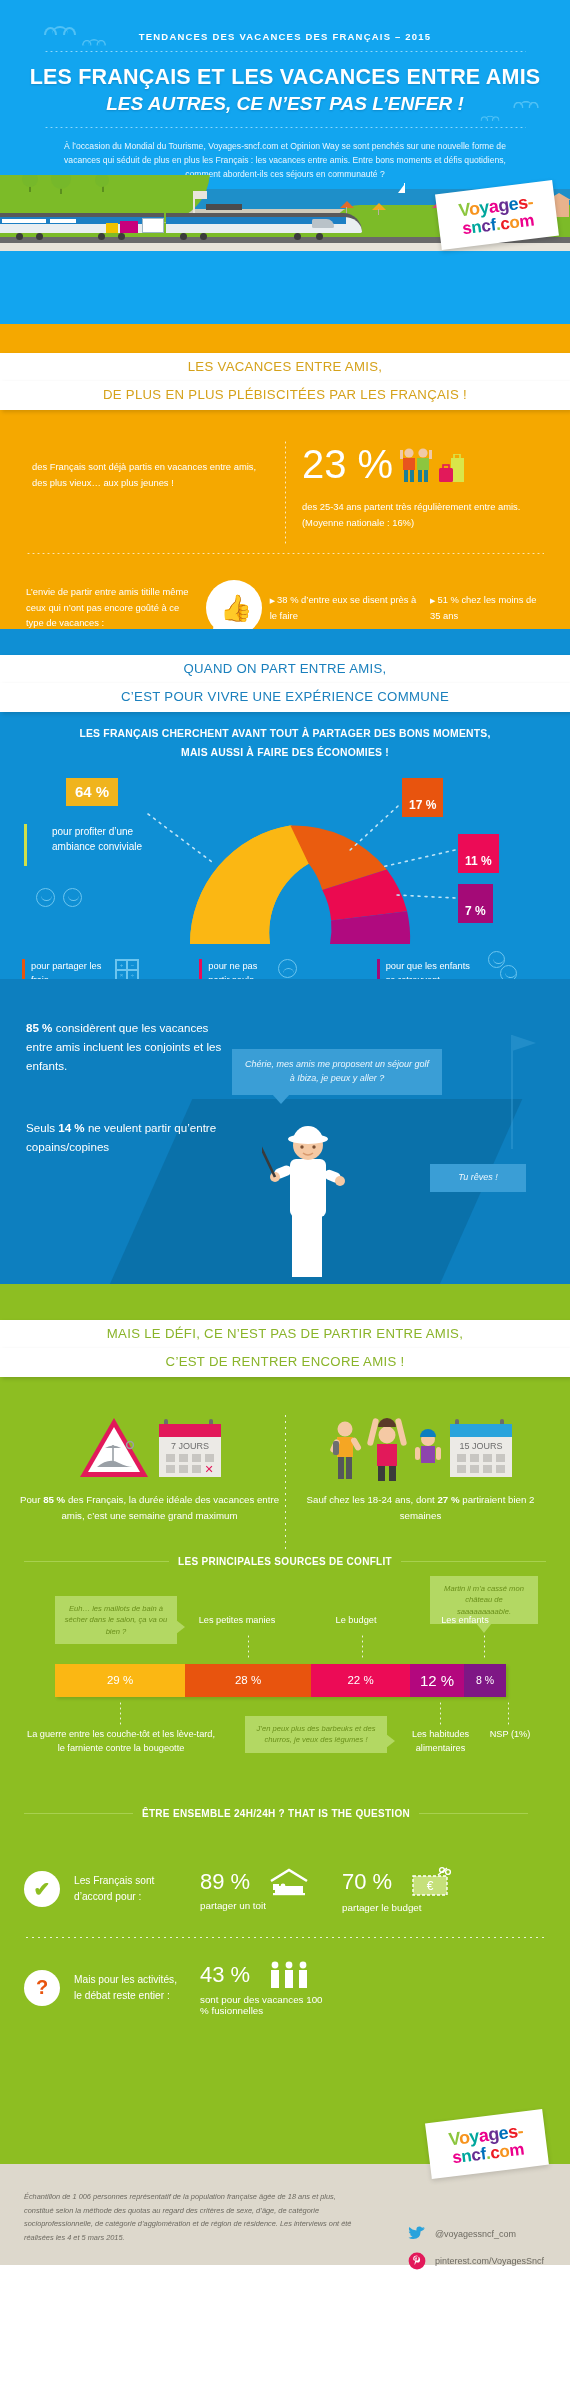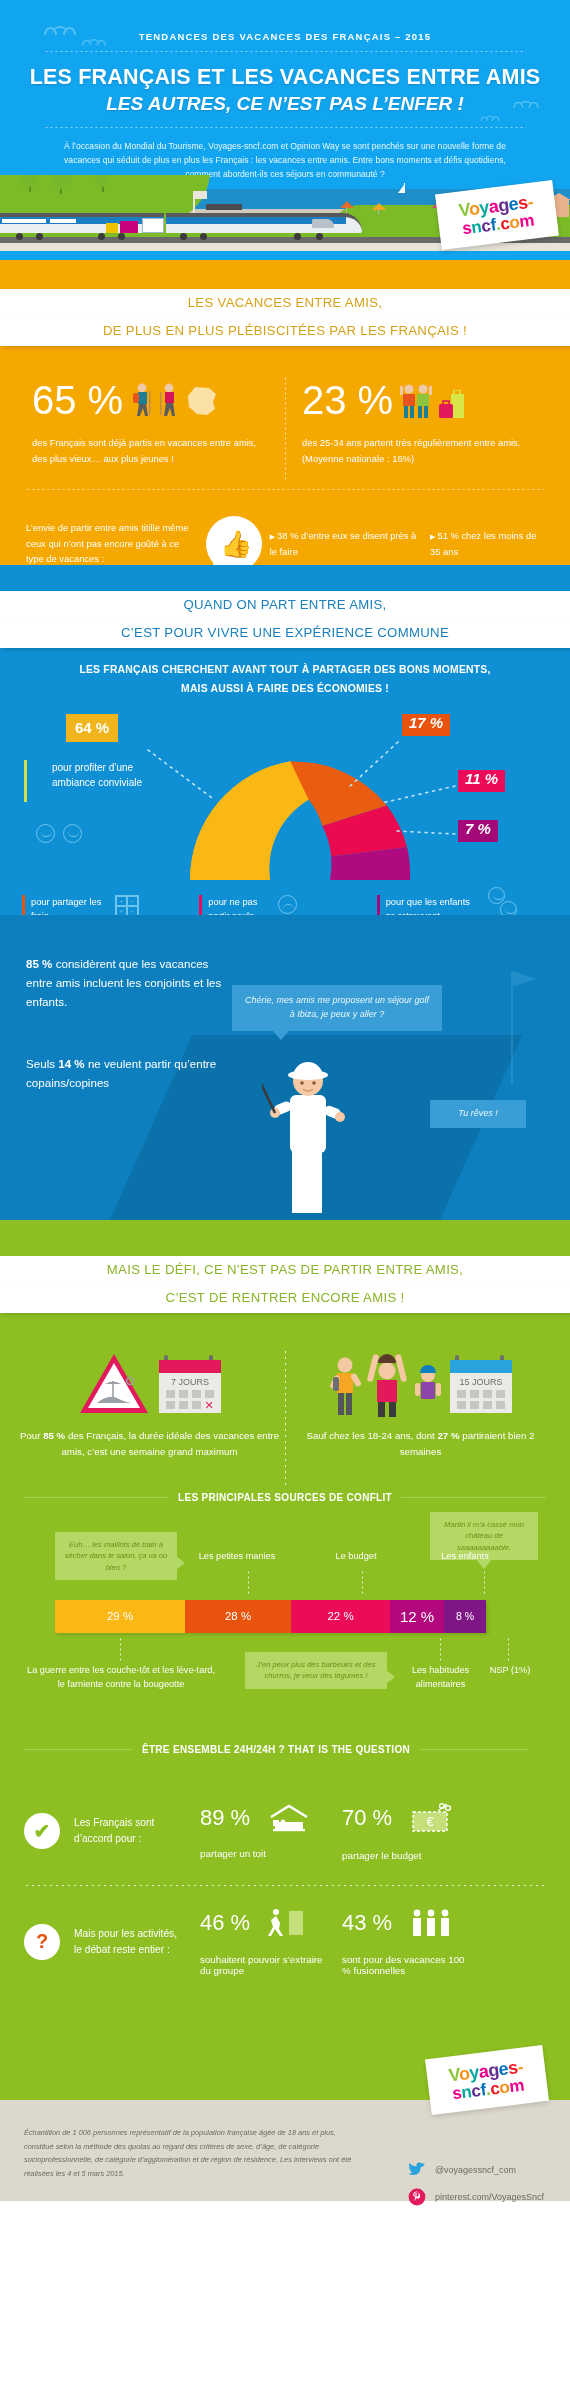--- a/index.html
+++ b/index.html
@@ -4,21 +4,21 @@
 <style>
   * { margin:0; padding:0; box-sizing:border-box; }
   body {
     width:570px; height:2400px; overflow:hidden;
     font-family:"Liberation Sans", sans-serif;
     background:#fff; position:relative;
   }
   .page { width:570px; height:2400px; position:relative; }
 
   
-  .hero { position:relative; width:570px; height:260px; background:#12a5ef; overflow:hidden; }
+  .hero { position:relative; width:570px; height:324px; background:#12a5ef; overflow:hidden; }
   .bird { position:absolute; width:16px; height:8px; border:2px solid #5cc6f7; border-bottom:none;
           border-left:none; border-right:none; border-radius:50% 50% 0 0 / 100% 100% 0 0; opacity:.85; }
   .bird:before, .bird:after{ content:""; position:absolute; top:-1px; width:9px; height:6px;
           border:2px solid #5cc6f7; border-bottom:none; border-radius:50% 50% 0 0/100% 100% 0 0; }
   .bird:before{ left:-8px; } .bird:after{ right:-8px; }
   .kicker { text-align:center; color:#fff; font-size:9.5px; letter-spacing:1.2px; font-weight:bold;
             padding-top:31px; }
   .dotline { height:1px; margin:9px 44px 0; background-image:radial-gradient(circle, #8fd8fb 1px, transparent 1.2px);
              background-size:5px 2px; background-repeat:repeat-x; }
   .h1 { text-align:center; color:#fff; font-size:21.5px; font-weight:bold; letter-spacing:.2px;
@@ -80,21 +80,21 @@
   .ptcol{ color:#fff; font-size:9.4px; line-height:1.66; }
   .arw{ color:#fff; font-size:7px; margin-right:2px; }
 
   
   .blue1{ position:relative; width:570px; height:350px; background:#0f8fd4; overflow:hidden; }
   .bl-title{ color:#1b80bd; }
   .sub-caps{ color:#fff; font-size:10.4px; font-weight:bold; text-align:center; line-height:1.6;
              margin:14px 30px 0; letter-spacing:.2px; }
   .gauge-area{ position:relative; height:185px; margin-top:10px; }
   .badge{ position:absolute; color:#fff; font-size:15px; font-weight:bold; padding:5px 9px 6px; }
-  .badge-sm{ font-size:15px; padding:0 7px 5px;font-style:italic; }
+  .badge-sm{ font-size:12px; padding:20px 7px 5px; }
   .legend-row{ display:flex; padding:0 22px; gap:6px; align-items:flex-start; margin-top:2px; }
   .lgitem{ display:flex; gap:6px; align-items:flex-start; flex:1; }
   .lgbar{ width:3px; height:28px; flex:0 0 3px; }
   .lgtxt{ color:#fff; font-size:9.3px; line-height:1.55; }
   .face{ width:19px;height:19px;border:1.4px solid #6cc5ef;border-radius:50%; position:relative; flex:0 0 19px;}
   .face:before{content:"";position:absolute;left:4px;top:6px;width:11px;height:5px;border-bottom:1.4px solid #6cc5ef;border-radius:0 0 8px 8px;}
   .facesad:before{ top:8px; border-bottom:none; border-top:1.4px solid #6cc5ef; border-radius:8px 8px 0 0;}
   .calcicon{ width:24px;height:22px;border:1.3px solid #6cc5ef; display:grid; grid-template-columns:1fr 1fr;
              grid-template-rows:1fr 1fr; color:#6cc5ef; font-size:6px; flex:0 0 24px; }
   .calcicon span{ display:flex;align-items:center;justify-content:center;border:.6px solid #6cc5ef; }
@@ -127,21 +127,21 @@
   .seg{ display:flex; align-items:center; justify-content:center; color:#fff; font-size:11.5px; }
   .caplabel{ position:absolute; color:#fff; font-size:9.2px; text-align:center; line-height:1.5; }
   .dotv{ position:absolute; width:1px; background-image:radial-gradient(circle,#fff 1px,transparent 1.2px);
          background-size:2px 5px; opacity:.85; }
   .ans-row{ display:flex; align-items:center; padding:0 24px; gap:14px; margin-top:20px; }
   .circ{ width:36px;height:36px;border-radius:50%;background:#fff; display:flex;align-items:center;
          justify-content:center; flex:0 0 36px; font-size:20px; font-weight:bold; }
   .ans-lab{ color:#fff; font-size:10.2px; line-height:1.6; width:112px; }
   .ans-stat{ width:128px; }
   .ans-num{ color:#fff; font-size:22px; font-weight:300; display:flex; align-items:center; gap:17px; }
-  .ans-cap{ color:#fff; font-size:9.8px; margin-top:16px; }
+  .ans-cap{ color:#fff; font-size:9.8px; margin-top:4px; }
   .gdash{ height:1px; margin:24px 24px 0; background-image:radial-gradient(circle,#fff 1px,transparent 1.2px);
           background-size:6px 2px; opacity:.8; }
 
   
   .footer{ position:relative; width:570px; height:unset; background:#ddd8cc; padding:26px 24px 20px; }
   .foot-txt{ width:330px; color:#6d6a61; font-size:7.4px; font-style:italic; line-height:1.85; }
   .social{ position:absolute; right:26px; top:62px; }
   .soc-row{ display:flex; align-items:center; gap:9px; margin-bottom:11px; color:#6d6a61; font-size:9px; }
   .foot-logo{ position:absolute; right:24px; top:-48px; width:118px; height:56px; background:#fff;
       transform:rotate(-7deg); box-shadow:0 2px 5px rgba(0,0,0,.15); }
@@ -239,41 +239,20 @@
   <section class="orange">
     <div class="ban-wrap">
       <span class="banner or-title ln">LES VACANCES ENTRE AMIS,</span>
       <span class="banner or-title ln" style="margin-top:-1px;">DE PLUS EN PLUS PLÉBISCITÉES PAR LES FRANÇAIS !</span>
     </div>
 
     <div class="stats-row">
       <div class="vsep"></div>
 
       <div class="stat-col">
-        <div class="bignum">
-          <span>65 %</span>
-          <span style="display:inline-flex; gap:2px; align-items:flex-end;">
-            <svg width="26" height="34" viewBox="0 0 26 34">
-              <circle cx="13" cy="5" r="4.4" fill="#f0c9a8"></circle>
-              <path d="M9 9 h9 v12 h-9z" fill="#1c7f95"></path>
-              <rect x="4" y="10" width="6" height="10" rx="2" fill="#e8541e"></rect>
-              <path d="M10 21 l-2 12 h3 l3-8 2 8 h3 l-2-12z" fill="#5c5c5c"></path>
-              <rect x="20" y="8" width="1.4" height="24" fill="#b98a5e"></rect>
-            </svg>
-            <svg width="26" height="34" viewBox="0 0 26 34">
-              <circle cx="12" cy="5" r="4.4" fill="#f0c9a8"></circle>
-              <path d="M8 9 h9 v11 h-9z" fill="#d5145a"></path>
-              <path d="M9 20 l-2 13 h3 l3-8 2 8 h3 l-2-13z" fill="#5c5c5c"></path>
-              <rect x="3" y="9" width="1.4" height="23" fill="#b98a5e"></rect>
-            </svg>
-            <svg width="34" height="32" viewBox="0 0 34 32">
-              <path d="M10 2 L24 3 L31 9 L28 17 L30 24 L22 30 L12 29 L4 22 L3 11 Z" fill="#fbe1a6"></path>
-            </svg>
-          </span>
-        </div>
         <div class="stat-desc">des Français sont déjà partis en vacances entre amis, des plus vieux… aux plus jeunes !</div>
       </div>
 
       <div class="stat-col" style="padding-left:24px;">
         <div class="bignum">
           <span>23 %</span>
           <span style="display:inline-flex; gap:3px; align-items:flex-end;">
             <svg width="36" height="40" viewBox="0 0 36 40">
               <circle cx="10" cy="9" r="4.6" fill="#f0c9a8"></circle>
               <circle cx="24" cy="9" r="4.6" fill="#f0c9a8"></circle>
@@ -539,21 +518,21 @@
       <div class="caplabel" style="left:182px; top:58px; width:110px;">Les petites manies</div>
       <div class="caplabel" style="left:316px; top:58px; width:80px;">Le budget</div>
       <div class="caplabel" style="left:420px; top:58px; width:90px;">Les enfants</div>
 
       <div class="dotv" style="left:248px; top:78px; height:26px;"></div>
       <div class="dotv" style="left:362px; top:78px; height:26px;"></div>
       <div class="dotv" style="left:484px; top:78px; height:26px;"></div>
 
       <div class="barchart" style="top:108px;">
         <div class="seg" style="width:130px; background:#fbb713;">29 %</div>
-        <div class="seg" style="width:106px; background:#e8540e;">28 %</div>
+        <div class="seg" style="width:126px; background:#e8540e;">28 %</div>
         <div class="seg" style="width:99px; background:#ec0b56;">22 %</div>
         <div class="seg" style="width:54px; background:#b3077e; font-size:15px;">12 %</div>
         <div class="seg" style="width:42px; background:#7e1785; font-size:10.5px;">8 %</div>
       </div>
 
       <div class="dotv" style="left:120px; top:145px; height:24px;"></div>
       <div class="dotv" style="left:440px; top:145px; height:24px;"></div>
       <div class="dotv" style="left:508px; top:145px; height:24px;"></div>
 
       <div class="caplabel" style="left:26px; top:172px; width:190px;">La guerre entre les couche-tôt et les lève-tard, le farniente contre la bougeotte</div>
@@ -602,31 +581,20 @@
       </div>
     </div>
 
     <div class="gdash"></div>
 
     <div class="ans-row" style="margin-top:22px;">
       <div class="circ" style="color:#e8540e;">?</div>
       <div class="ans-lab">Mais pour les activités, le débat reste entier :</div>
       <div class="ans-stat">
         <div class="ans-num">
-          <span>46 %</span>
-          <svg width="40" height="30" viewBox="0 0 40 30">
-            <circle cx="9" cy="4" r="3" fill="#fff"></circle>
-            <path d="M9 8 l4 7 l-1 6 l4 7 h-3 l-5 -7 l-4 7 h-3 l5 -9 l-2 -7 z" fill="#fff"></path>
-            <rect x="22" y="3" width="14" height="24" fill="#c5e07a"></rect>
-          </svg>
-        </div>
-        <div class="ans-cap">souhaitent pouvoir s’extraire du groupe</div>
-      </div>
-      <div class="ans-stat">
-        <div class="ans-num">
           <span>43 %</span>
           <svg width="46" height="30" viewBox="0 0 46 30">
             <circle cx="8" cy="5" r="3.4" fill="#fff"></circle>
               <rect x="4" y="10" width="8" height="18" fill="#fff"></rect>
             <circle cx="22" cy="5" r="3.4" fill="#fff"></circle>
               <rect x="18" y="10" width="8" height="18" fill="#fff"></rect>
             <circle cx="36" cy="5" r="3.4" fill="#fff"></circle>
               <rect x="32" y="10" width="8" height="18" fill="#fff"></rect>
           </svg>
         </div>

